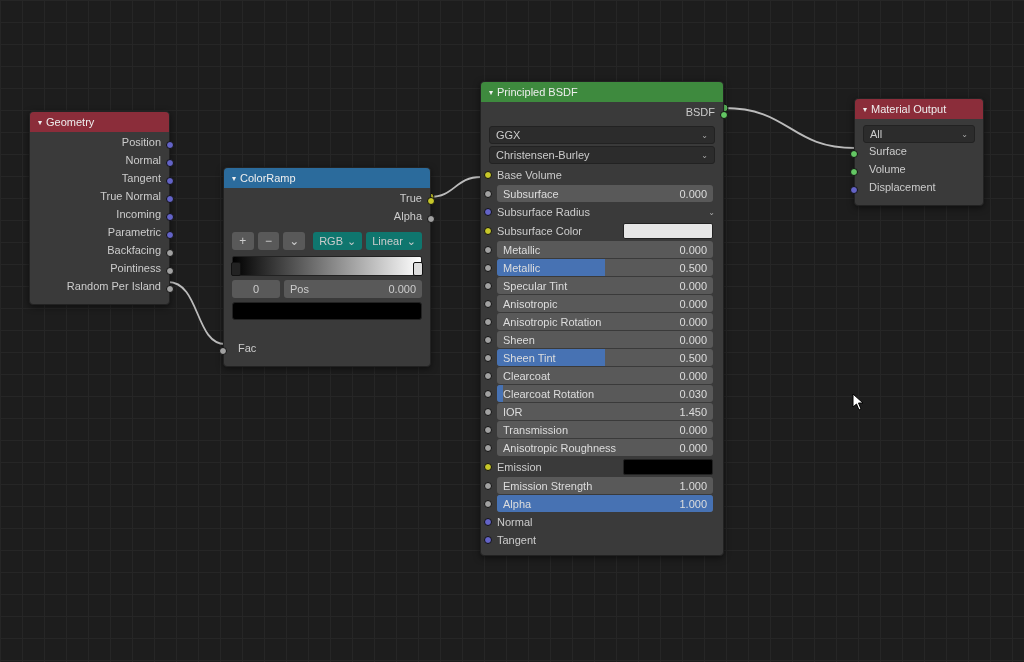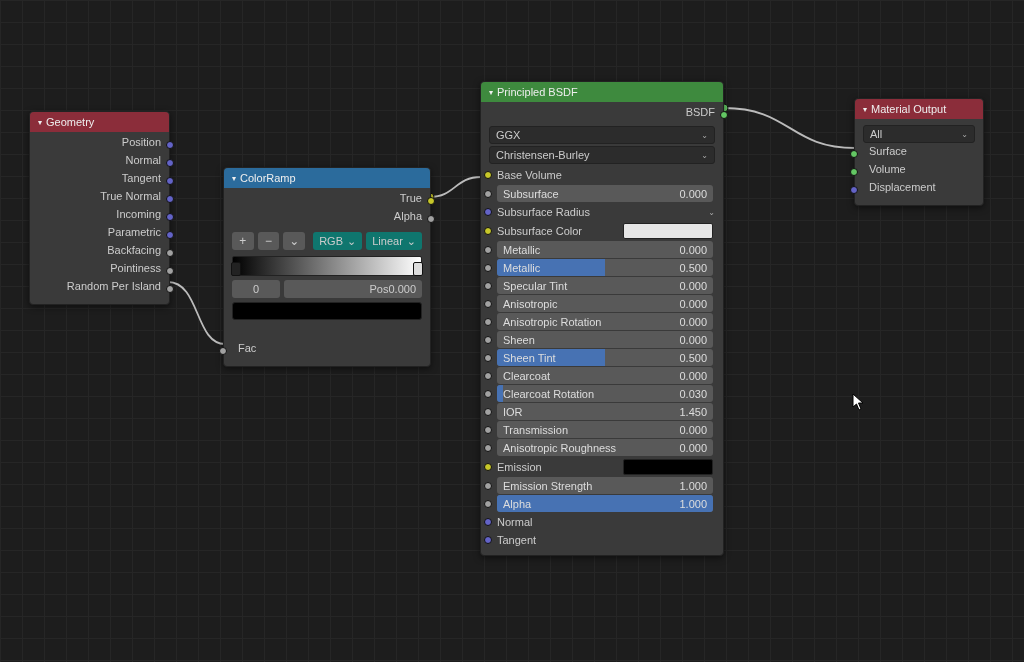--- a/index.html
+++ b/index.html
@@ -143,21 +143,21 @@
           <span class="chev">⌄</span>
         </div>
     </div>
     <div class="gradient">
       <div class="stop left"></div>
       <div class="stop right"></div>
     </div>
     <div class="pos-row">
       <div class="num-field" style="flex:0 0 48px">0</div>
       <div class="num-field">
-        <span style="flex:1;text-align:right;padding-left:6px">Pos</span>
+        <span style="flex:1;text-align:left;padding-left:6px">Pos</span>
         <span style="padding-right:6px">0.000</span>
       </div>
     </div>
     <div class="color-strip"></div>
     <div class="row left" style="margin-top:22px">
         <span class="socket in val"></span>
         <span style="padding-left:6px">Fac</span>
       </div>
   </div>
 </div>

